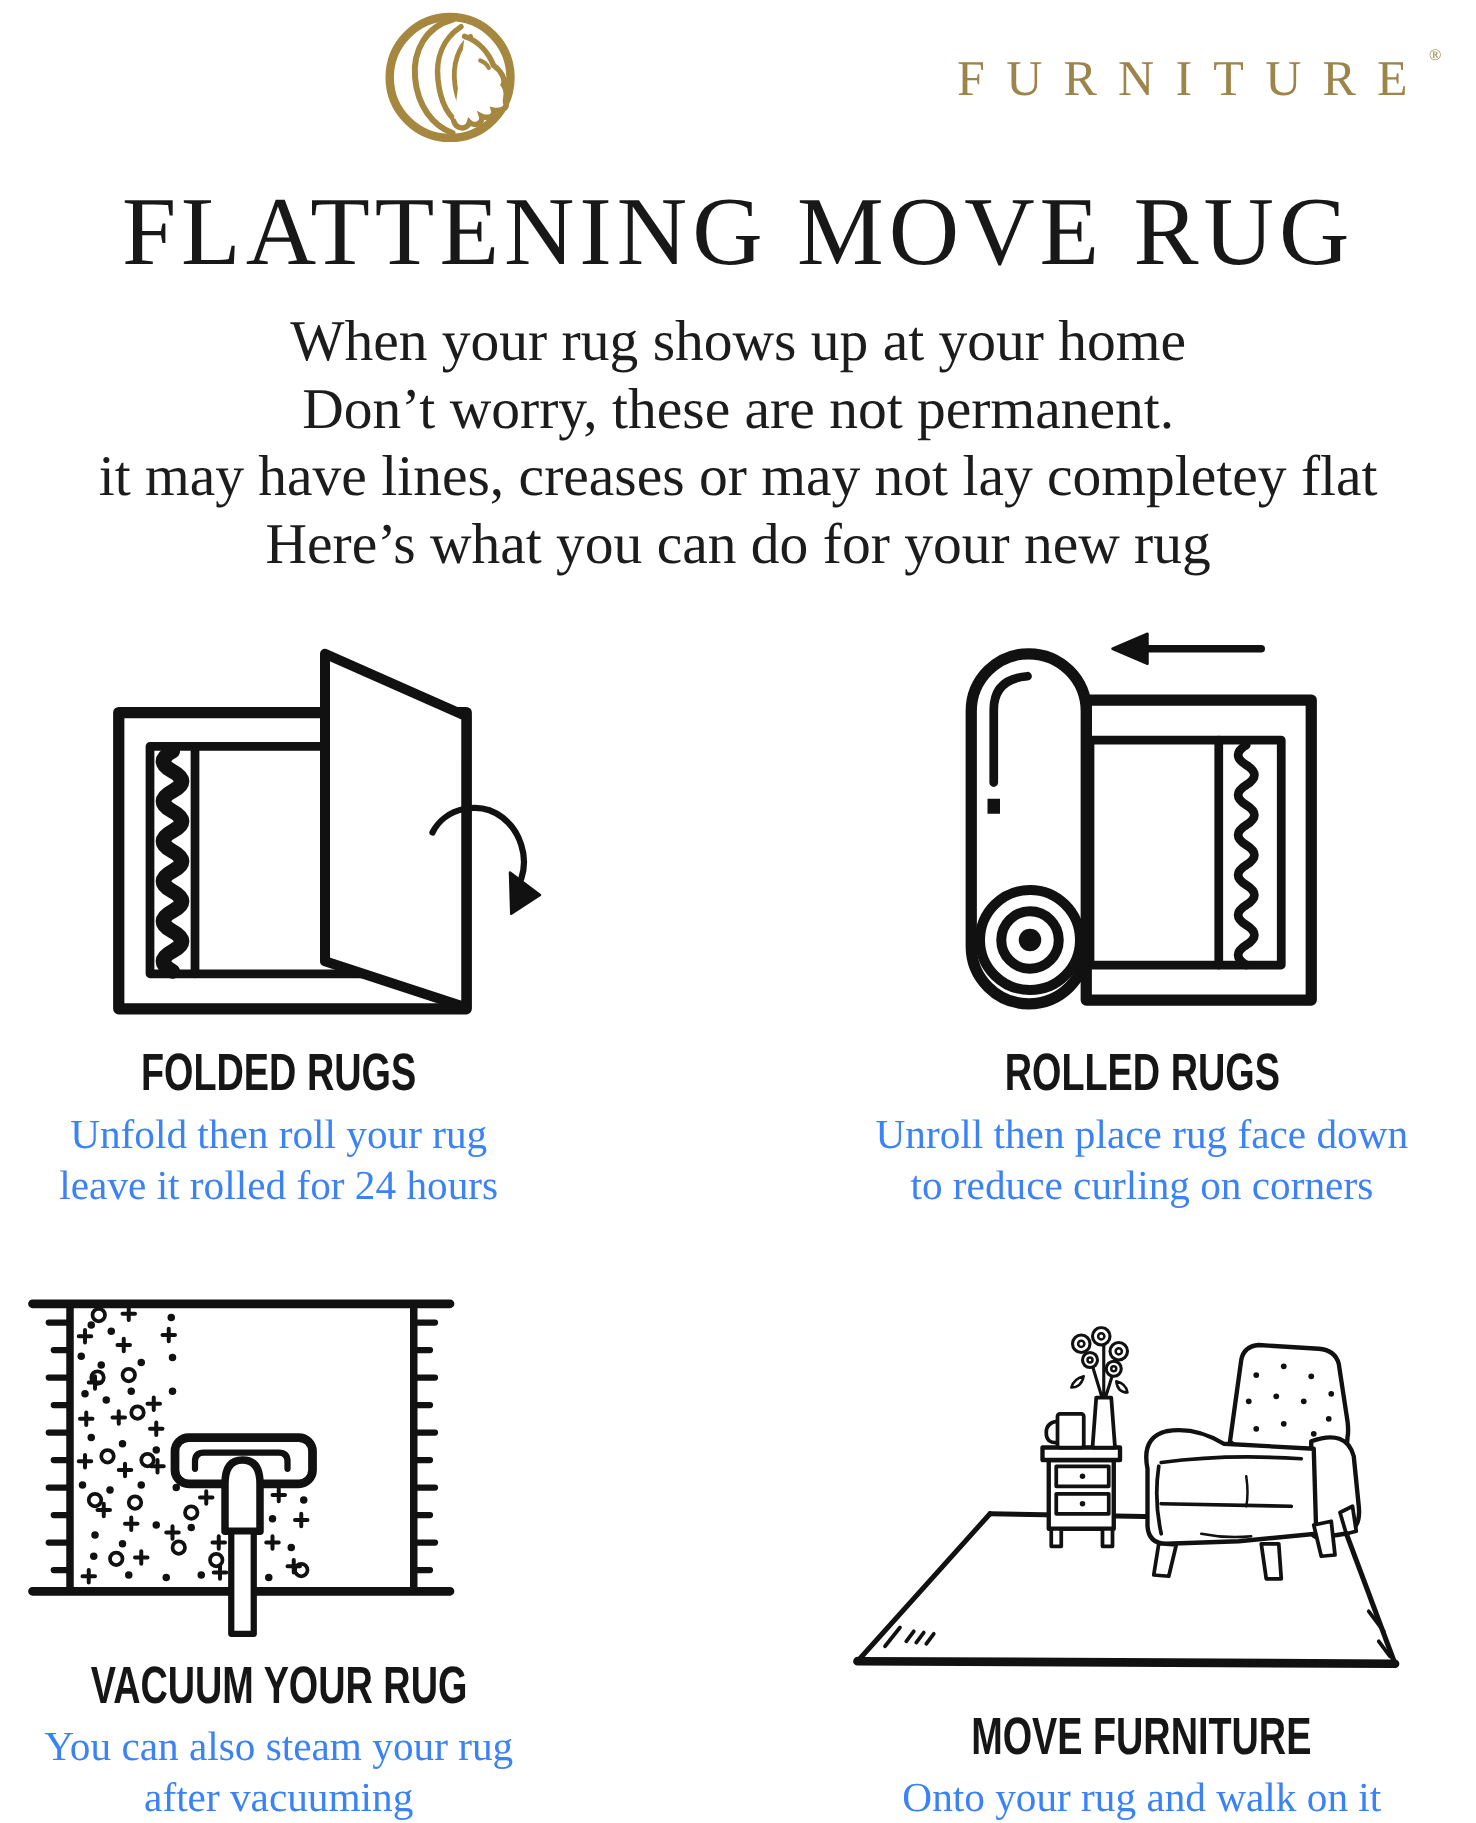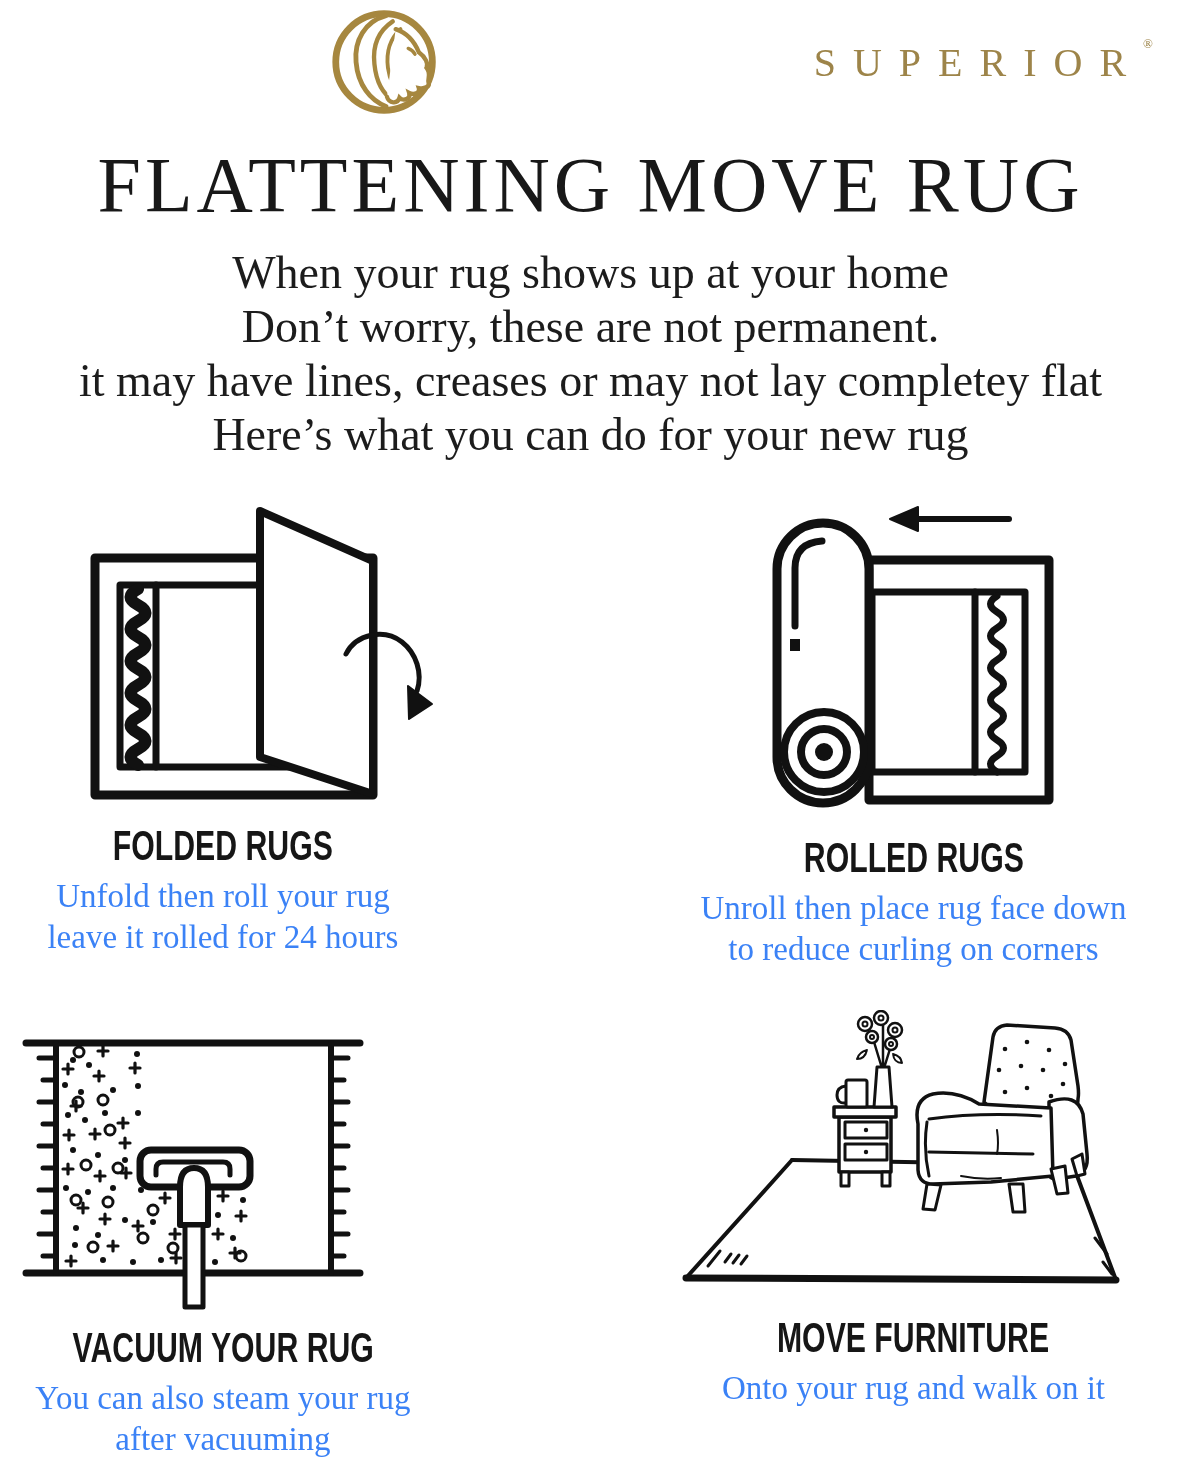--- a/index.html
+++ b/index.html
@@ -43,21 +43,21 @@
   }
   .intro{
     margin-top:16px;
     text-align:center;
     font-size:46px;
     line-height:54px;
     color:#1c1c1c;
   }
   .intro div{white-space:nowrap;}
   
-  .row{display:flex;align-items:flex-start;}
+  .row{display:flex;align-items:flex-end;}
   .row1{margin-top:28px;}
   .row2{margin-top:40px;}
   .col-left{width:450px;text-align:center;}
   .col-right{margin-left:200px;width:540px;text-align:center;}
   .icon-wrap{display:block;}
   .heading{
     margin-top:14px;
     font-size:0; 
   }
   .heading .condensed{
@@ -94,21 +94,21 @@
         <circle cx="58" cy="60" r="50" stroke-width="7"></circle>
 
         <path d="M60,12 C38,18 27,38 29,60 C31,84 44,100 60,106" stroke-width="5"></path>
         <path d="M67,18 C52,28 46,44 48,62 C50,82 58,94 68,100" stroke-width="4.5"></path>
         <path d="M75,26 C64,36 60,50 62,66 C64,80 70,90 76,95" stroke-width="4"></path>
 
         <path d="M70,26 C82,30 90,40 94,50 C101,55 104,62 102,66 C107,72 103,77 104,81 C106,86 99,88 94,87 C96,93 88,94 84,92 C86,98 78,101 74,97 C72,104 63,103 61,96" stroke-width="4.5" fill="#ffffff"></path>
         <path d="M83,46 q5,2 7,6" stroke-width="3.5"></path>
       </g>
     </svg>
-    <div class="brand"><span>SUPERIOR</span><span class="reg">®</span></div>
+    <div class="brand"><span>FURNITURE</span><span class="reg">®</span></div>
   </div>
 
   <div class="title">FLATTENING MOVE RUG</div>
 
   <div class="intro">
     <div>When your rug shows up at your home</div>
     <div>Don’t worry, these are not permanent.</div>
     <div>it may have lines, creases or may not lay completey flat</div>
     <div>Here’s what you can do for your new rug</div>
   </div>

